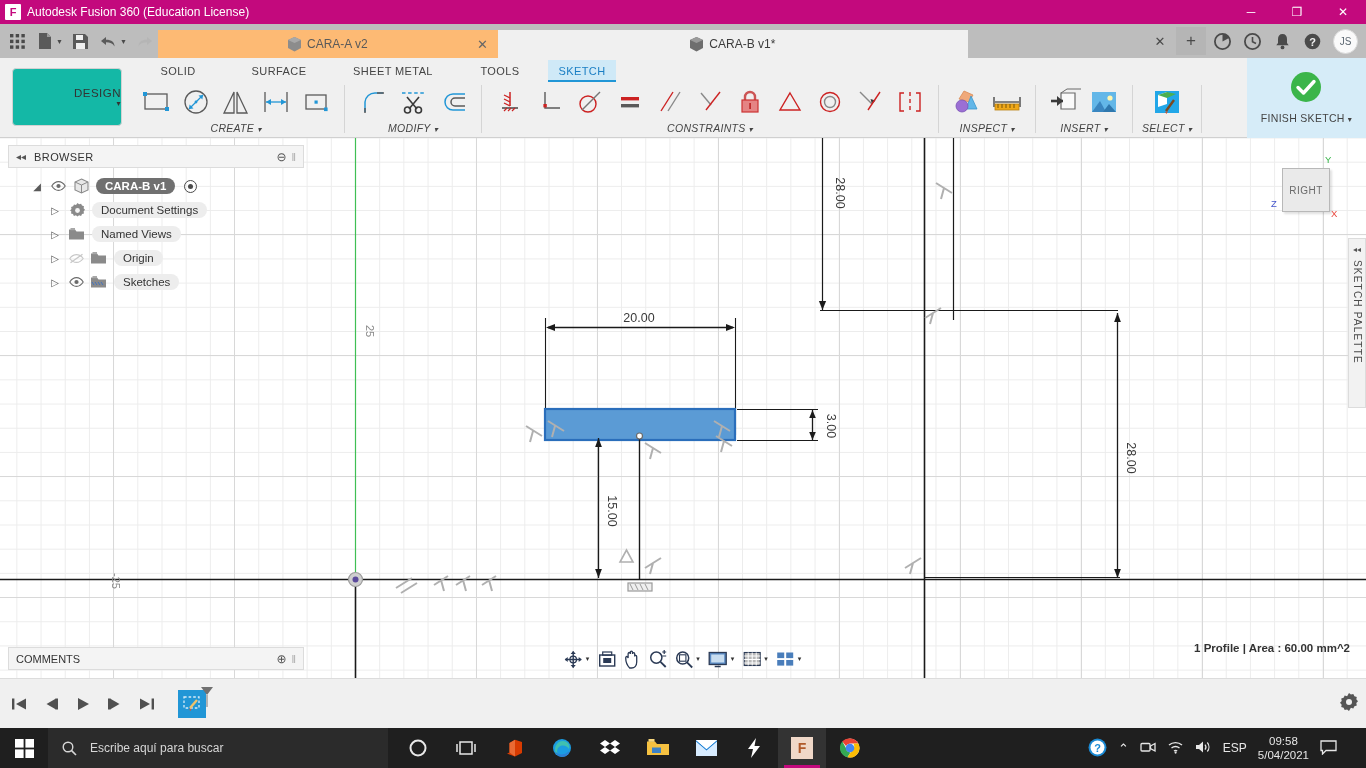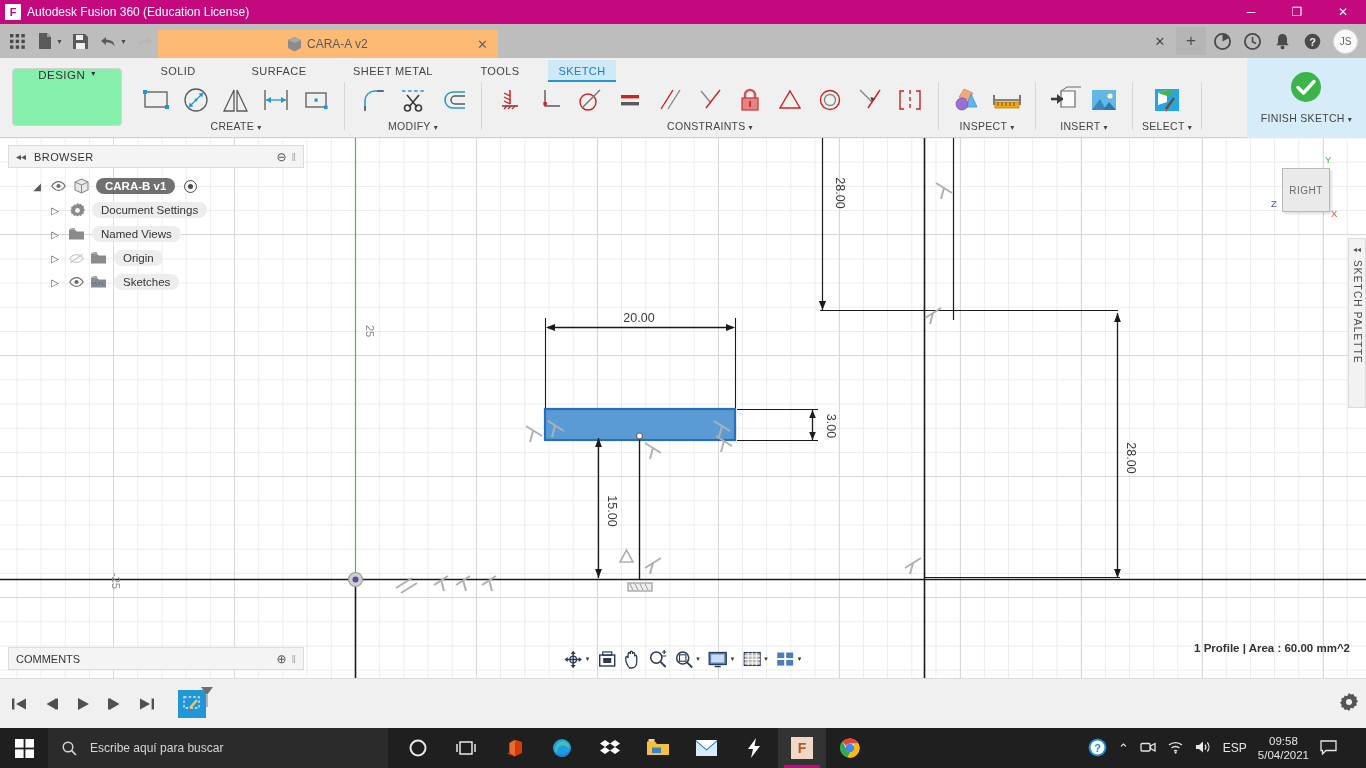--- a/index.html
+++ b/index.html
@@ -49,30 +49,30 @@
   .avatar {
     width: 25px; height: 25px; border-radius: 50%; background: #fafafa;
     color: #5b6670; font-size: 10px; display: flex; align-items: center;
     justify-content: center; border: 1px solid #d8d8d8; margin-left: 5px;
   }
 
   
   .ribbon { height: 80px; background: #f0f0f0; display: flex; position: relative; border-bottom: 1px solid #d0d0d0; }
   .design-box {
     width: 110px; height: 58px; margin: 10px 10px 0 12px; border: 1px solid #d2d2d2;
-    border-radius: 4px; background: #86efac; display: flex; align-items: flex-start;
-    justify-content: center; font-size: 11.5px; color: #333; letter-spacing: .5px;
+    border-radius: 4px; background: #14b8a6; display: flex; align-items: flex-end;
+    justify-content: center; font-size: 11.5px; color: #333; letter-spacing: .5px; flex-direction: column;
   }
   .ribbon-main { flex: 1; position: relative; }
   .menu-row { display: flex; align-items: center; height: 22px; padding-top: 3px; }
   .menu-item {
     font-size: 11px; color: #444; letter-spacing: .4px; text-align: center;
   }
   .menu-item.active { background: #cfe9f7; color: #1b7fc4; height: 22px; line-height: 22px; border-bottom: 2px solid #2196d6; }
-  .tools-row { display: flex; align-items: flex-start; height: 56px; }
+  .tools-row { display: flex; align-items: center; height: 56px; font-style: italic; }
   .tgroup { display: flex; flex-direction: column; align-items: center; position: relative; padding: 0 5px; }
   .tgroup-icons { display: flex; align-items: center; height: 40px; gap: 2px; }
   .tgroup-label { font-size: 10.5px; color: #444; letter-spacing: .3px; margin-top: 0px; }
   .ticon { width: 38px; height: 38px; display: flex; align-items: center; justify-content: center; }
   .vsep { width: 1px; background: #d5d5d5; height: 48px; margin: 2px 4px 0; }
   .finish-group { background: #d6ecf8; height: 80px; padding: 12px 14px 0; display: flex; flex-direction: column; align-items: center; }
 
   
   .canvas {
     position: absolute; left: 0; top: 138px; width: 1366px; height: 540px;
@@ -266,20 +266,27 @@
     </div>
   </div>
 
   <div class="doc-tab inactive">
     <svg width="13" height="15" viewBox="0 0 13 15">
         <path d="M6.5 0 L13 3 L13 11 L6.5 14.5 L0 11 L0 3 Z" fill="#8c8c8c"></path>
         <path d="M6.5 0 L13 3 L6.5 6 L0 3 Z" fill="#a8a8a8"></path>
       </svg>
     <span>CARA-A v2</span>
     <span class="x">✕</span>
+  </div>
+  <div class="doc-tab active">
+    <svg width="13" height="15" viewBox="0 0 13 15">
+        <path d="M6.5 0 L13 3 L13 11 L6.5 14.5 L0 11 L0 3 Z" fill="#6e6e6e"></path>
+        <path d="M6.5 0 L13 3 L6.5 6 L0 3 Z" fill="#9a9a9a"></path>
+      </svg>
+    <span>CARA-B v1*</span>
   </div>
 
   <div class="tab-right">
     <div class="tab-ico" style="font-size:13px;">✕</div>
     <div class="plus-tab">+</div>
     <div class="tab-ico">
       <svg width="17" height="17" viewBox="0 0 17 17">
           <circle cx="8.5" cy="8.5" r="7.6" fill="none" stroke="#4a4a4a" stroke-width="1.8"></circle>
           <path d="M8.5 1 A7.5 7.5 0 0 1 15 5 L8.5 8.5 Z" fill="#4a4a4a"></path>
         </svg>

